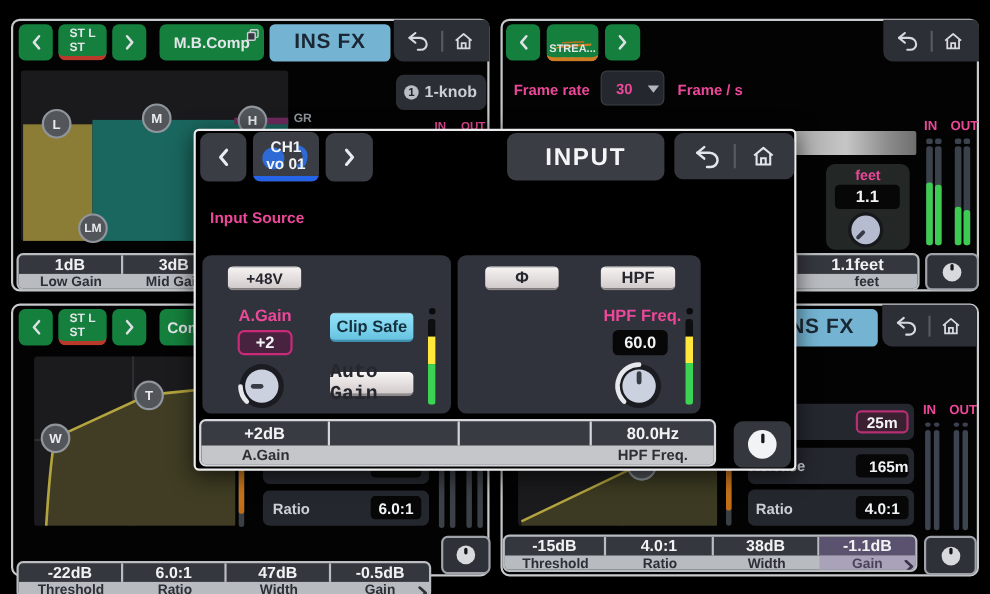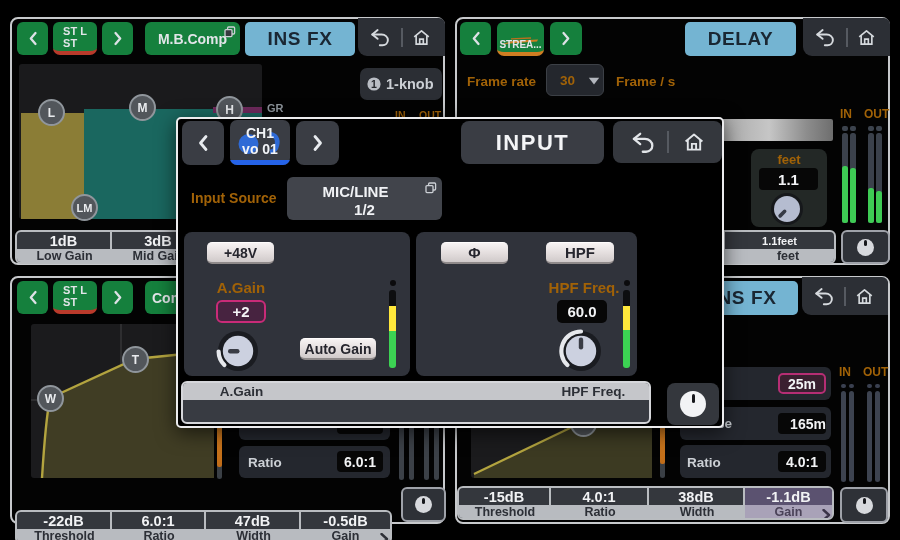--- a/index.html
+++ b/index.html
@@ -3,21 +3,21 @@
 <meta charset="utf-8">
 <style>
 html,body{margin:0;padding:0;background:#000;}
 *{box-sizing:border-box;}
 #stage{position:relative;width:900px;height:540px;background:#000;overflow:hidden;font-family:"Liberation Sans",sans-serif;}
 .ab{position:absolute;}
 .panel{position:absolute;background:#030303;border:2px solid #c7c9cc;border-radius:8px;}
 .btn{position:absolute;background:#15803d;border-radius:6px;display:flex;align-items:center;justify-content:center;color:#e2e5e9;font-weight:bold;}
 .title{position:absolute;background:#74b4d2;color:#1a2733;font-weight:bold;display:flex;align-items:center;justify-content:center;border-radius:5px;font-size:19px;letter-spacing:.6px;}
 .bh{position:absolute;background:#2c2f35;display:flex;align-items:center;}
-.txt{position:absolute;color:#a16207;font-weight:bold;}
+.txt{position:absolute;color:#ec4899;font-weight:bold;}
 .gcirc{position:absolute;width:27px;height:27px;box-sizing:border-box;border-radius:50%;background:#52565b;border:2px solid #90969c;color:#e9ebee;font-weight:bold;font-size:12px;display:flex;align-items:center;justify-content:center;}
 .bbar{position:absolute;height:34px;border:2px solid #b9bcc0;border-radius:6px;overflow:hidden;background:#34373d;}
 .bvals{display:flex;height:17px;}
 .bcell{border-right:2px solid #b9bcc0;display:flex;align-items:center;justify-content:center;color:#f1f2f4;font-size:14.5px;font-weight:bold;height:17px;}
 .bcell:last-child{border-right:none;}
 .blabs{display:flex;height:13px;background:#b8bbc0;}
 .blab{display:flex;align-items:center;justify-content:center;color:#2c2f36;font-size:12.5px;font-weight:bold;height:13px;}
 .lightbtn{position:absolute;background:linear-gradient(#f7f3f3 0%,#e3dddd 55%,#d0caca 100%);border-bottom:2px solid #8f8a8a;border-top:1px solid #fffdfd;border-radius:5px;display:flex;align-items:center;justify-content:center;color:#26262e;font-weight:bold;}
 .knobbtn{position:absolute;background:#2e3137;border:2px solid #9fa2a9;border-radius:6px;display:flex;align-items:center;justify-content:center;}
 .kicon{position:relative;width:17px;height:17px;border-radius:50%;background:#d7d9dd;}
@@ -105,21 +105,20 @@
         <path d="M14 16.2 L34 15.2 L34 16.8 L14 17.6 Z" fill="#b96f1e"></path>
       </svg>
   <span style="position:relative;margin-top:28px;">STREA...</span>
       <span style="position:relative;font-size:11px;">OBS</span>
 </div>
 <div class="btn" style="left:550px;top:22px;width:32px;height:33px;">
       <svg width="10" height="15" viewBox="0 0 10 15">
         <path d="M2.5 2 L7.2 7.5 L2.5 13" fill="none" stroke="#dde1e6" stroke-width="2.3" stroke-linecap="round" stroke-linejoin="round"></path>
       </svg>
     </div>
-<div class="title" style="left:685px;top:22px;width:111px;height:34px;">DELAY</div>
 <div class="bh" style="left:803px;top:18px;width:87px;height:38px;border-radius:0 6px 0 9px;">
   <svg class="ab" style="left:11px;top:8px;" width="22" height="22" viewBox="0 0 24 24">
         <path d="M9.4 4.4 L3.6 9.2 L9.4 14" fill="none" stroke="#d6dade" stroke-width="2.1" stroke-linecap="round" stroke-linejoin="round"></path>
         <path d="M3.6 9.2 H13.8 C17.6 9.2 20.6 12 20.6 15.4 C20.6 18.6 18 21 14.8 21 H11.8" fill="none" stroke="#d6dade" stroke-width="2.1" stroke-linecap="round"></path>
       </svg>
   <div class="ab" style="left:43px;top:10px;width:1.5px;height:19px;background:#565a61;"></div>
   <svg class="ab" style="left:54px;top:10px;" width="19" height="19" viewBox="0 0 22 22">
         <path d="M2.6 10.4 L11 3.4 L19.4 10.4" fill="none" stroke="#d6dade" stroke-width="1.9" stroke-linejoin="round"></path>
         <path d="M4.8 8.8 V18.6 H17.2 V8.8" fill="none" stroke="#d6dade" stroke-width="1.9"></path>
         <path d="M8.9 18.6 V12.9 H13.1 V18.6" fill="none" stroke="#d6dade" stroke-width="1.9"></path>
@@ -151,21 +150,21 @@
 <div class="mtrack" style="left:850px;top:133px;width:6px;height:90px;"></div>
 <div class="mtrack" style="left:868px;top:133px;width:6px;height:90px;"></div>
 <div class="mtrack" style="left:876px;top:133px;width:6px;height:90px;"></div>
 <div class="ab" style="left:842px;top:166px;width:6px;height:57px;background:#3ecb54;border-radius:2.5px;"></div>
 <div class="ab" style="left:850px;top:168px;width:6px;height:55px;background:#3ecb54;border-radius:2.5px;"></div>
 <div class="ab" style="left:868px;top:188px;width:6px;height:35px;background:#3ecb54;border-radius:2.5px;"></div>
 <div class="ab" style="left:876px;top:191px;width:6px;height:32px;background:#3ecb54;border-radius:2.5px;"></div>
 <div class="bbar" style="left:460px;top:230px;width:376px;">
   <div class="bvals">
         <div class="bcell" style="width:280px;"></div>
-        <div class="bcell" style="width:116px;font-size:11px;">1.1feet</div>
+        <div class="bcell" style="width:116px;font-size:15px;">1.1feet</div>
       </div>
   <div class="blabs">
         <div class="blab" style="width:280px;"></div>
         <div class="blab" style="width:92px;">feet</div>
       </div>
 </div>
 <div class="knobbtn" style="left:841px;top:230px;width:49px;height:34px;">
       <div class="kicon">
         <div></div>
       </div>
@@ -317,40 +316,33 @@
         <path d="M3.6 9.2 H13.8 C17.6 9.2 20.6 12 20.6 15.4 C20.6 18.6 18 21 14.8 21 H11.8" fill="none" stroke="#e2e5e9" stroke-width="2.1" stroke-linecap="round"></path>
       </svg>
   <div class="ab" style="left:54px;top:10px;width:1.5px;height:22px;background:#565a61;"></div>
   <svg class="ab" style="left:70px;top:10px;" width="22" height="22" viewBox="0 0 22 22">
         <path d="M2.6 10.4 L11 3.4 L19.4 10.4" fill="none" stroke="#e2e5e9" stroke-width="1.9" stroke-linejoin="round"></path>
         <path d="M4.8 8.8 V18.6 H17.2 V8.8" fill="none" stroke="#e2e5e9" stroke-width="1.9"></path>
         <path d="M8.9 18.6 V12.9 H13.1 V18.6" fill="none" stroke="#e2e5e9" stroke-width="1.9"></path>
       </svg>
 </div>
 <div class="txt" style="left:191px;top:190px;font-size:14px;">Input Source</div>
-<div class="ab" style="left:287px;top:177px;width:155px;height:43px;background:#41444b;border-radius:6px;">
-  <div class="ab" style="left:-9px;top:6px;width:155px;text-align:center;color:#f0f2f5;font-weight:bold;font-size:15px;">MIC/LINE</div>
-  <div class="ab" style="left:0;top:24px;width:155px;text-align:center;color:#f0f2f5;font-weight:bold;font-size:15px;">1/2</div>
-  <svg class="ab" style="left:138px;top:5px;" width="12" height="12" viewBox="0 0 12 12">
-        <rect x="3.6" y="1" width="7" height="7" rx="1" fill="none" stroke="#ccd0d5" stroke-width="1.3"></rect>
-        <rect x="1" y="3.6" width="7" height="7" rx="1" fill="#41444b" stroke="#ccd0d5" stroke-width="1.3"></rect>
-      </svg>
-</div>
 <div class="sect" style="left:184px;top:232px;width:226px;height:144px;"></div>
 <div class="sect" style="left:416px;top:232px;width:221px;height:144px;"></div>
 <div class="lightbtn" style="left:207px;top:242px;width:67px;height:22px;font-size:14px;">+48V</div>
 <div class="txt" style="left:191px;top:279px;width:100px;text-align:center;font-size:15px;">A.Gain</div>
 <div class="ab" style="left:216px;top:300px;width:50px;height:23px;background:#472340;border:2px solid #c92b78;border-radius:6px;display:flex;align-items:center;justify-content:center;color:#f4f5f7;font-weight:bold;font-size:15px;">+2</div>
 <svg class="ab" style="left:216px;top:329px;" width="44" height="44" viewBox="0 0 44 44">
   <circle cx="22" cy="22" r="20" fill="#1a1c21"></circle>
   <circle cx="22" cy="22" r="15.2" fill="#ccd1e0"></circle>
   <rect x="12" y="20" width="11.5" height="4.4" rx="2.2" fill="#393c45"></rect>
   <path d="M2.6 22.5 A19.5 19.5 0 0 0 8.4 36.1" fill="none" stroke="#e6e8ec" stroke-width="4.2" stroke-linecap="round"></path>
 </svg>
-<div class="lightbtn" style="left:300px;top:338px;width:76px;height:22px;font-size:14px;">Auto Gain</div>
+<div class="lightbtn" style="left:300px;top:284px;width:76px;height:27px;background:linear-gradient(#92e2f8 0%,#7bd2ec 55%,#65c2e0 100%);border-bottom:2px solid #3f8fae;border-top:1px solid #b4ecfb;color:#14303e;font-size:15px;">Clip Safe</div>
+<div class="lightbtn" style="left:300px;top:338px;width:76px;height:22px;font-size:18px;font-family:Liberation Mono, monospace;">Auto Gain</div>
 <div class="ab" style="left:390px;top:280px;width:6px;height:6px;background:#0b0b0d;border-radius:50%;"></div>
 <div class="ab" style="left:389px;top:290px;width:7px;height:78px;border-radius:3px;overflow:hidden;">
       <div style="height:16px;background:#0d0e10;"></div>
       <div style="height:25px;background:#ffe83b;"></div>
       <div style="height:37px;background:#3cd253;"></div>
     </div>
 <div class="lightbtn" style="left:441px;top:242px;width:67px;height:22px;font-size:15px;">Φ</div>
 <div class="lightbtn" style="left:546px;top:242px;width:68px;height:22px;font-size:15px;">HPF</div>
 <div class="txt" style="left:534px;top:279px;width:100px;text-align:center;font-size:15px;">HPF Freq.</div>
 <div class="vbox" style="left:557px;top:300px;width:50px;height:23px;font-size:15px;border-radius:5px;">60.0</div>
@@ -360,20 +352,26 @@
   <rect x="19.8" y="8.5" width="4.4" height="12" rx="2.2" fill="#393c45"></rect>
   <path d="M8.4 36.1 A19.5 19.5 0 0 1 22 2.5" fill="none" stroke="#e6e8ec" stroke-width="4.2" stroke-linecap="round"></path>
 </svg>
 <div class="ab" style="left:624px;top:280px;width:6px;height:6px;background:#0b0b0d;border-radius:50%;"></div>
 <div class="ab" style="left:623px;top:290px;width:7px;height:78px;border-radius:3px;overflow:hidden;">
       <div style="height:16px;background:#0d0e10;"></div>
       <div style="height:24px;background:#ffe83b;"></div>
       <div style="height:38px;background:#3cd253;"></div>
     </div>
 <div class="bbar" style="left:181px;top:381px;width:470px;height:43px;border-color:#d5d6da;background:#383b42;">
+  <div class="bvals" style="height:22px;">
+        <div class="bcell" style="width:117px;height:22px;border-color:#d5d6da;font-size:15px;">+2dB</div>
+        <div class="bcell" style="width:118px;height:22px;border-color:#d5d6da;"></div>
+        <div class="bcell" style="width:120px;height:22px;border-color:#d5d6da;"></div>
+        <div class="bcell" style="width:111px;height:22px;font-size:15px;">80.0Hz</div>
+      </div>
   <div class="blabs" style="height:17px;background:#c5c6ca;">
         <div class="blab" style="width:117px;height:17px;font-size:13.5px;">A.Gain</div>
         <div class="blab" style="width:118px;height:17px;"></div>
         <div class="blab" style="width:120px;height:17px;"></div>
         <div class="blab" style="width:111px;height:17px;font-size:13.5px;">HPF Freq.</div>
       </div>
 </div>
 <div class="ab" style="left:667px;top:383px;width:52px;height:42px;background:#34373d;border-radius:8px;display:flex;align-items:center;justify-content:center;">
   <div style="position:relative;width:26px;height:26px;border-radius:50%;background:#f2f3f5;">
         <div style="position:absolute;left:11.5px;top:2.5px;width:3.5px;height:9px;background:#17181c;border-radius:1.5px;"></div>

